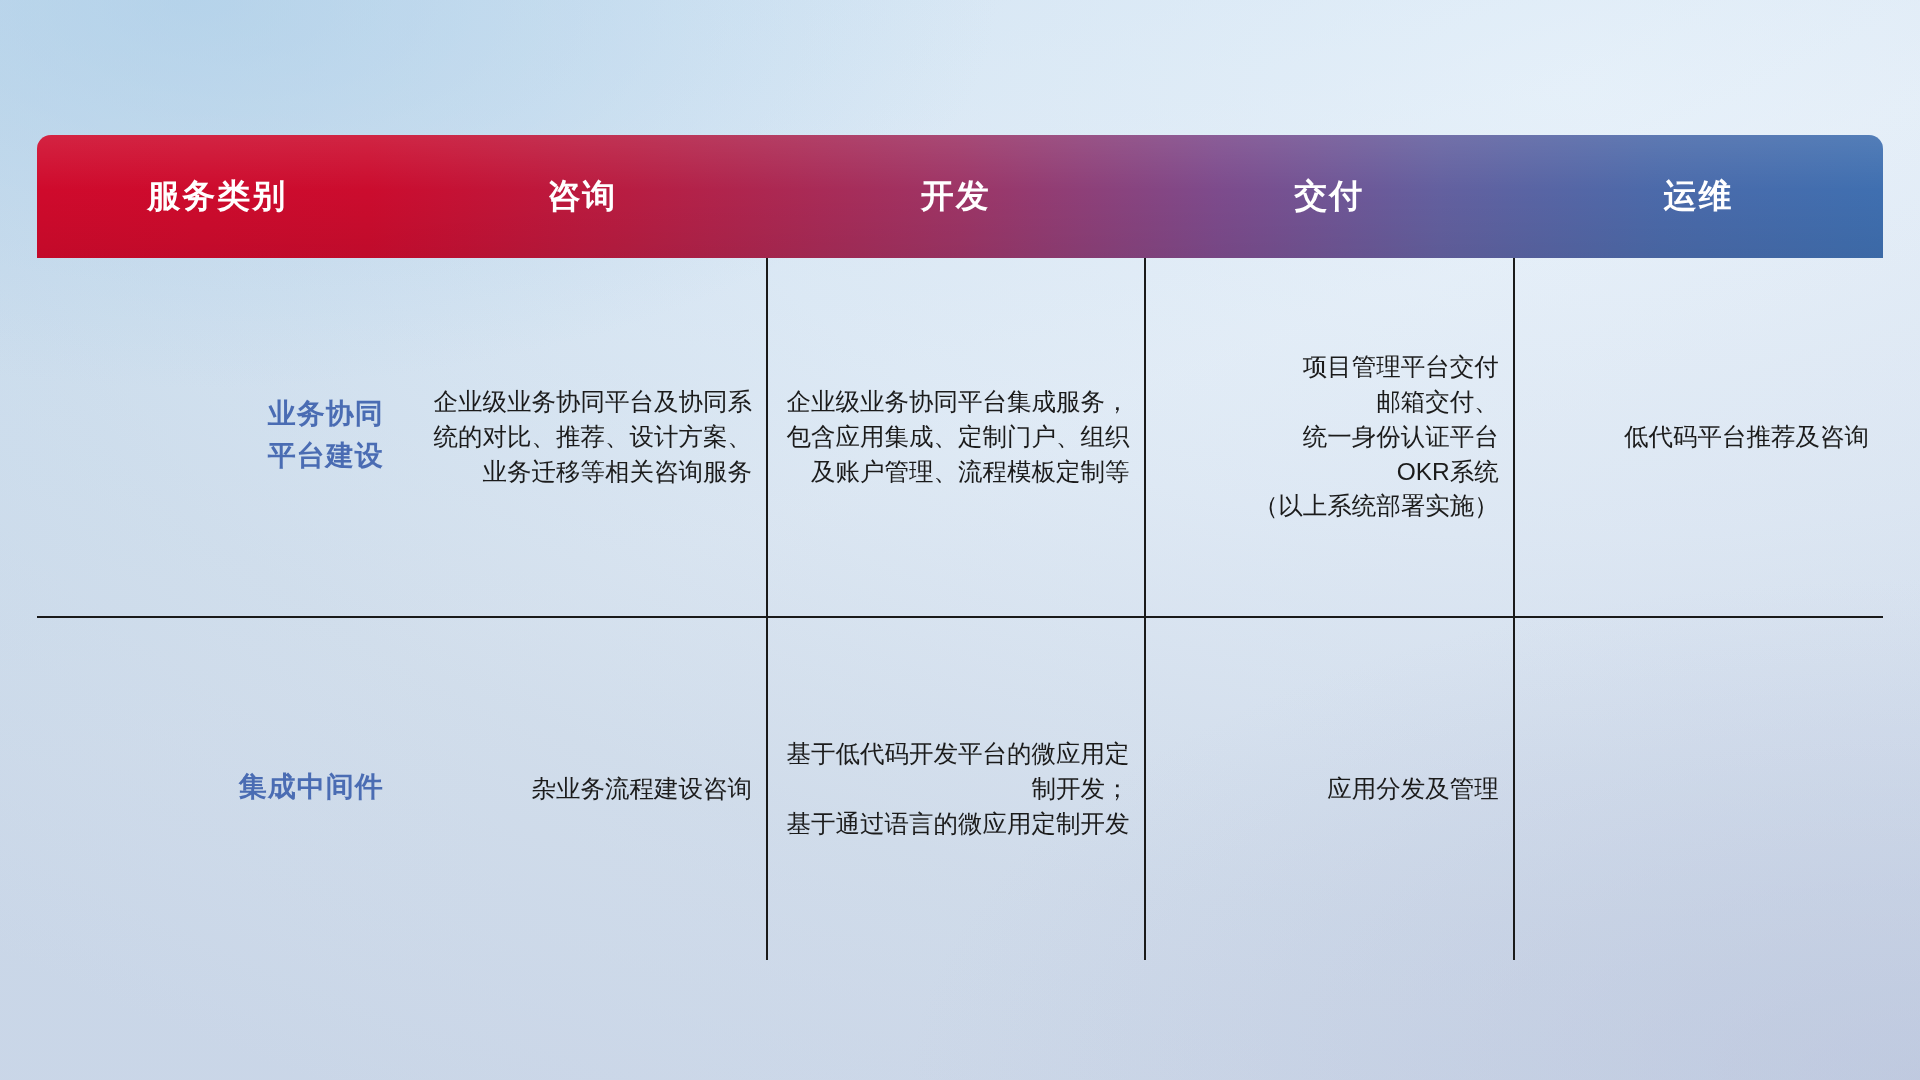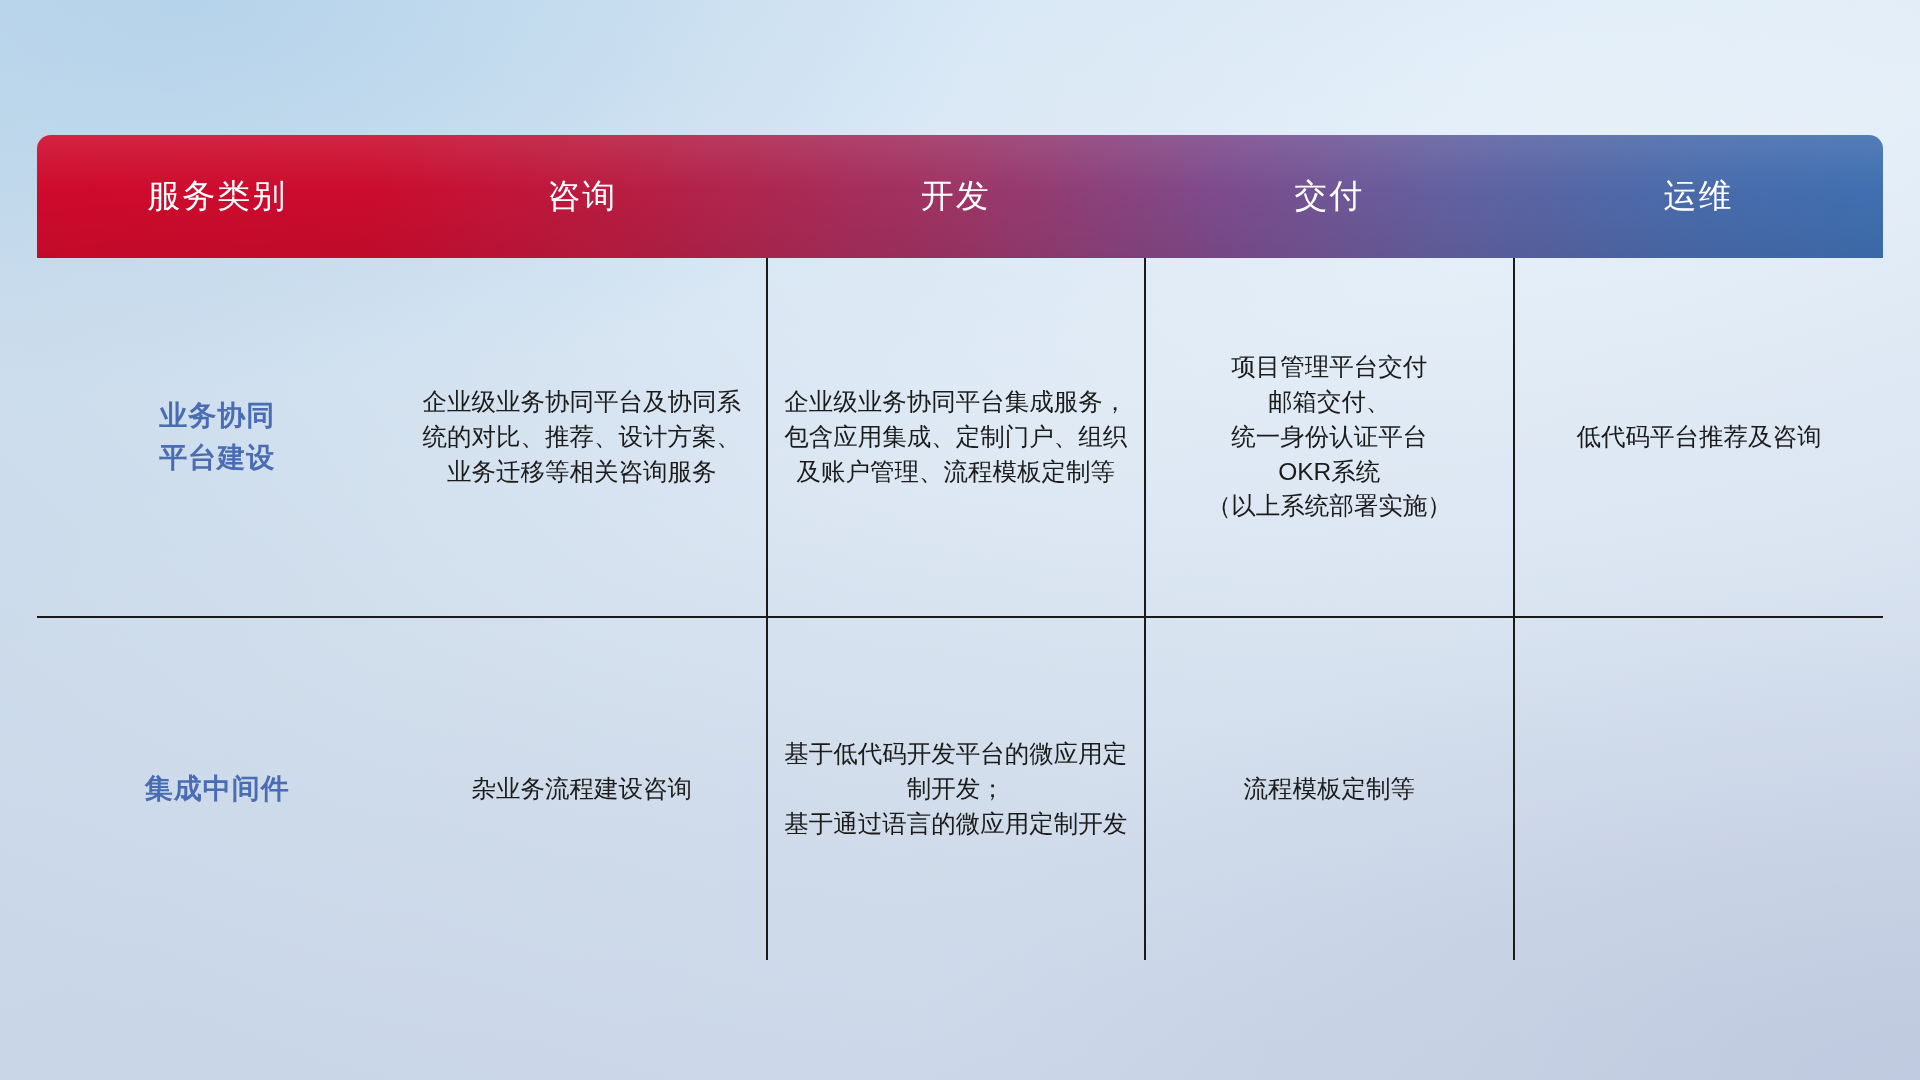--- a/index.html
+++ b/index.html
@@ -28,21 +28,21 @@
   }
 
   table.svc{
     width:100%;height:100%;border-collapse:collapse;table-layout:fixed;
   }
 
   
   thead tr{height:123px;}
   thead th{
     padding:16px;border:0;vertical-align:middle;text-align:center;
-    color:#ffffff;font-weight:normal;font-size:33px;letter-spacing:2px;
+    color:#ffffff;font-weight:bold;font-size:33px;letter-spacing:2px;
     position:relative;z-index:2;
   }
   .head-bg{
     position:absolute;left:0;top:0;width:1846px;height:123px;
     border-radius:14px 14px 0 0;
     background:linear-gradient(90deg,
       #cf0a2c 0%,
       #cb0c2e 18%,
       #b81d42 32%,
       #9d3566 50%,
@@ -52,36 +52,37 @@
       #3f6fb0 100%);
     z-index:1;
   }
   .head-bg::after{
     content:"";position:absolute;inset:0;border-radius:14px 14px 0 0;
     background:linear-gradient(180deg, rgba(255,255,255,0.10) 0%, rgba(255,255,255,0) 45%, rgba(0,0,0,0.06) 100%);
   }
 
   
   tbody td{
-    padding:22px 14px;vertical-align:middle;text-align:center;
+    padding:22px 14px;vertical-align:middle;text-align:right;
     color:#1b1b1b;font-size:24.5px;line-height:1.42;
     background:transparent;
     border-left:0;border-right:0;
     position:relative;
     border-radius:26px;
   }
   tbody tr{border-bottom:2px solid #1a1a1a;}
   tbody tr:last-child{border-bottom:0;}
 
   
   tbody td.vsep{border-right:2px solid #1a1a1a;}
 
   td.rowlabel{
     color:#4a6cb3;font-weight:bold;font-size:28px;line-height:1.5;
     letter-spacing:1px;
+    font-family:Liberation Mono, monospace;
   }
 
   .r1{height:262px;}
   .r2{height:230px;}
   .r3{height:250px;}
 
   .cell-txt{display:block;white-space:pre-line;}
 </style>
 </head>
 <body>
@@ -148,21 +149,21 @@
           </td>
           <td class="vsep">
             <span class="cell-txt">杂业务流程建设咨询</span>
           </td>
           <td class="vsep">
             <span class="cell-txt">基于低代码开发平台的微应用定
 制开发；
 基于通过语言的微应用定制开发</span>
           </td>
           <td class="vsep">
-            <span class="cell-txt">流程模板定制等</span>
+            <span class="cell-txt">应用分发及管理</span>
           </td>
           <td>
             <span class="cell-txt"></span>
           </td>
         </tr>
 
       </tbody>
     </table>
   </div>
 

